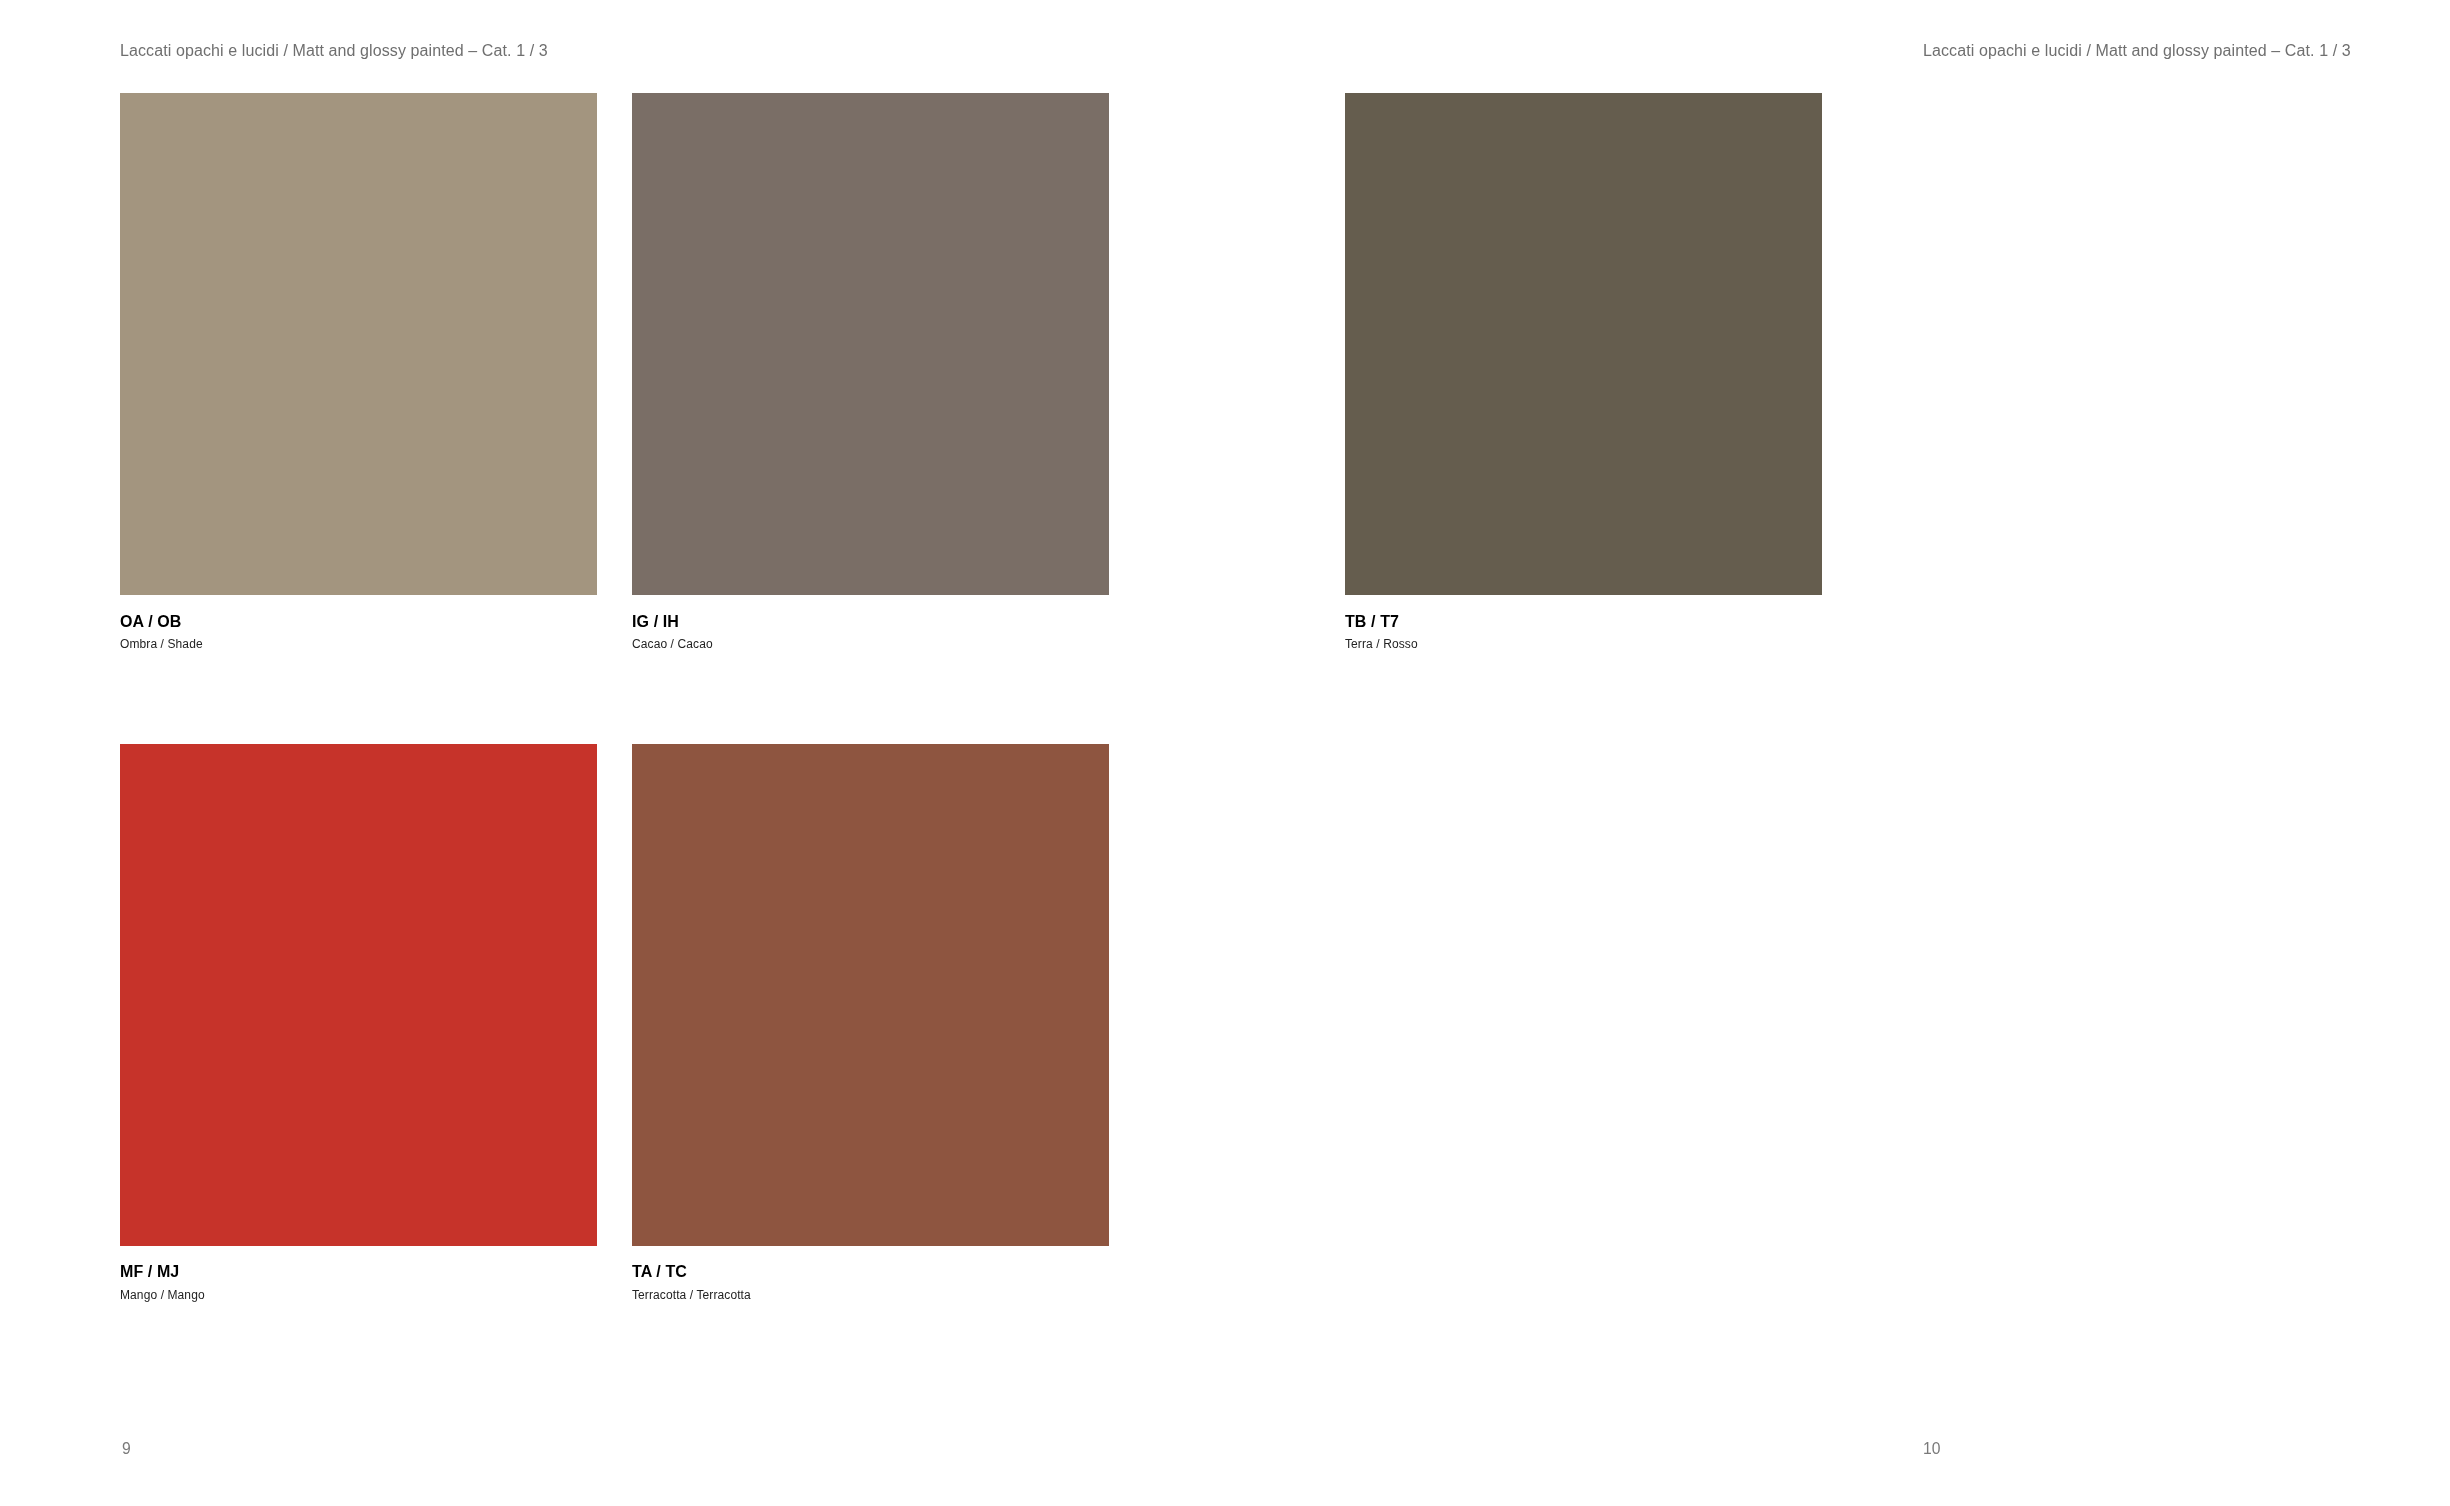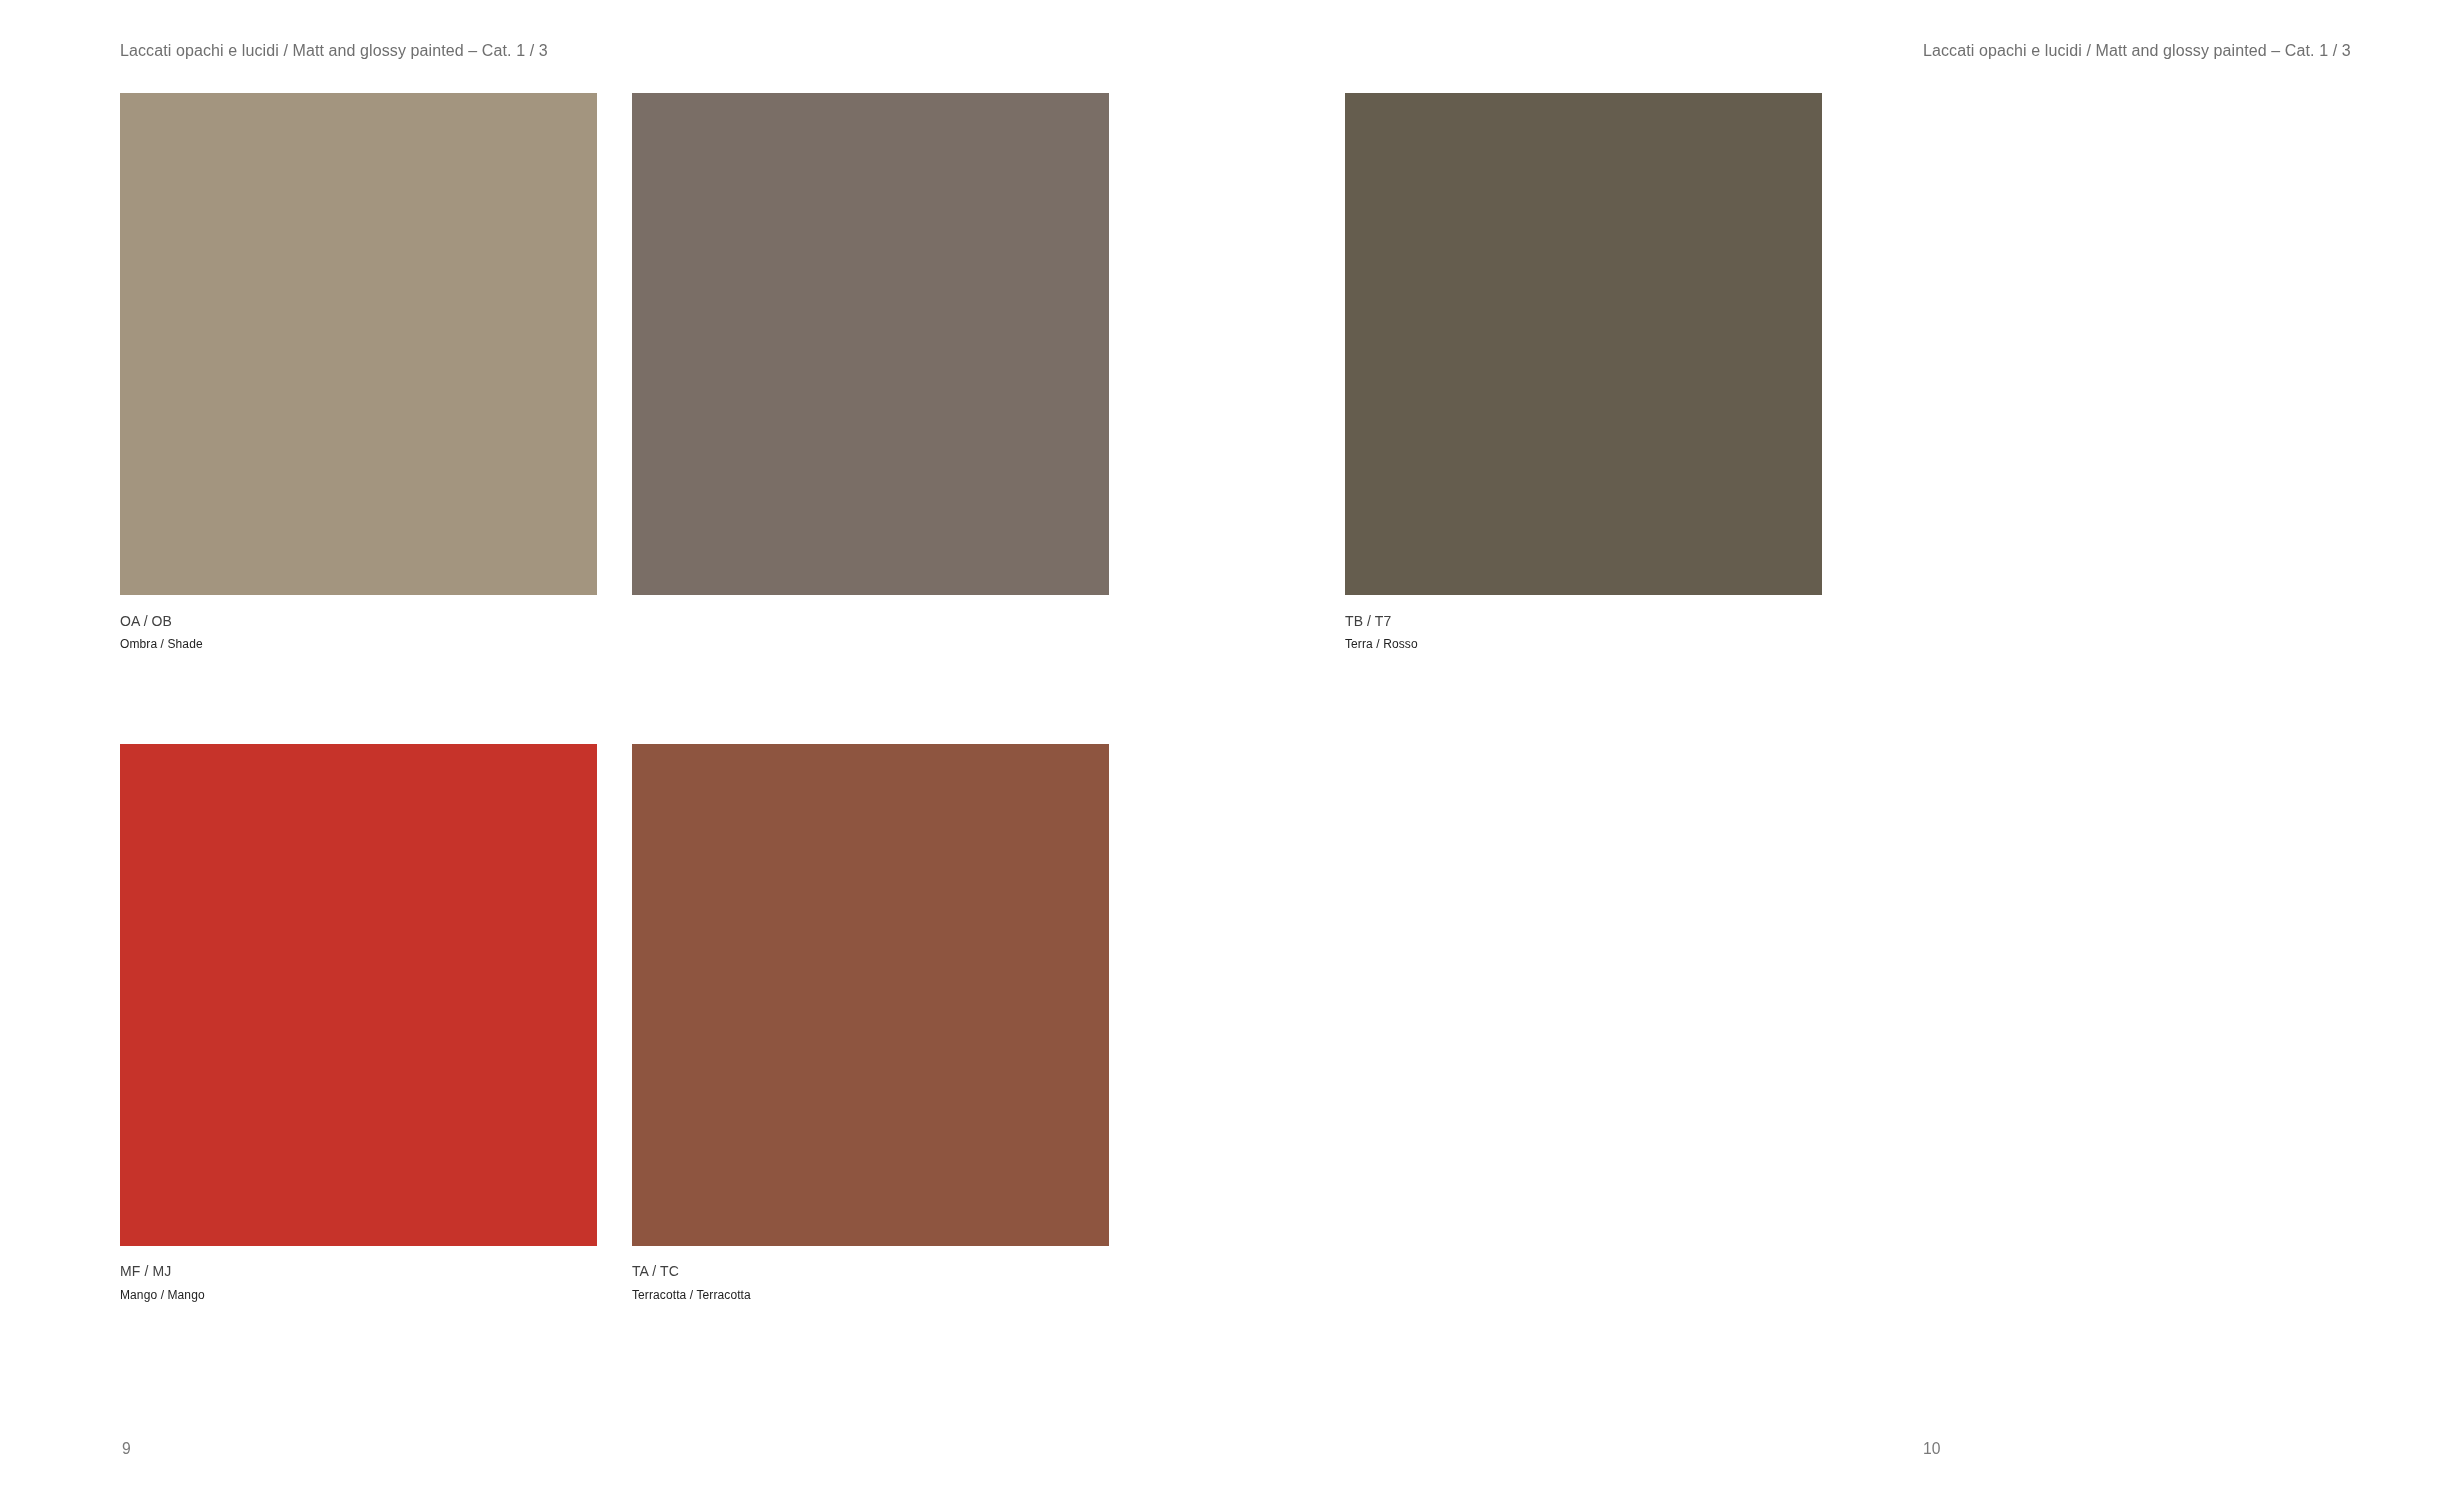--- a/index.html
+++ b/index.html
@@ -68,25 +68,25 @@
   }
   .swatch-chip {
     width: 477px;
     height: 502px;
     display: block;
   }
   .swatch-caption {
     margin-top: 15.7px;
   }
   .swatch-code {
-    font-size: 14px;
+    font-size: 16px;
     line-height: 21.6px;
-    font-weight: 400;
+    font-weight: 700;
     letter-spacing: 0.1px;
-    color: #404040;
+    color: #000000;
   }
   .swatch-name {
     font-size: 12px;
     line-height: 22.5px;
     font-weight: 400;
     letter-spacing: 0.1px;
     color: #232323;
     margin-top: 1px;
   }
 
@@ -118,20 +118,24 @@
         <div class="swatch-cell">
           <div class="swatch-chip" style="background-color: rgb(163, 149, 127);"></div>
           <div class="swatch-caption">
             <div class="swatch-code">OA / OB</div>
             <div class="swatch-name">Ombra / Shade</div>
           </div>
         </div>
 
         <div class="swatch-cell">
           <div class="swatch-chip" style="background-color: rgb(122, 110, 102);"></div>
+          <div class="swatch-caption">
+            <div class="swatch-code">IG / IH</div>
+            <div class="swatch-name">Cacao / Cacao</div>
+          </div>
         </div>
 
       </div>
 
       <div class="grid-row">
 
         <div class="swatch-cell">
           <div class="swatch-chip" style="background-color: rgb(198, 51, 42);"></div>
           <div class="swatch-caption">
             <div class="swatch-code">MF / MJ</div>

